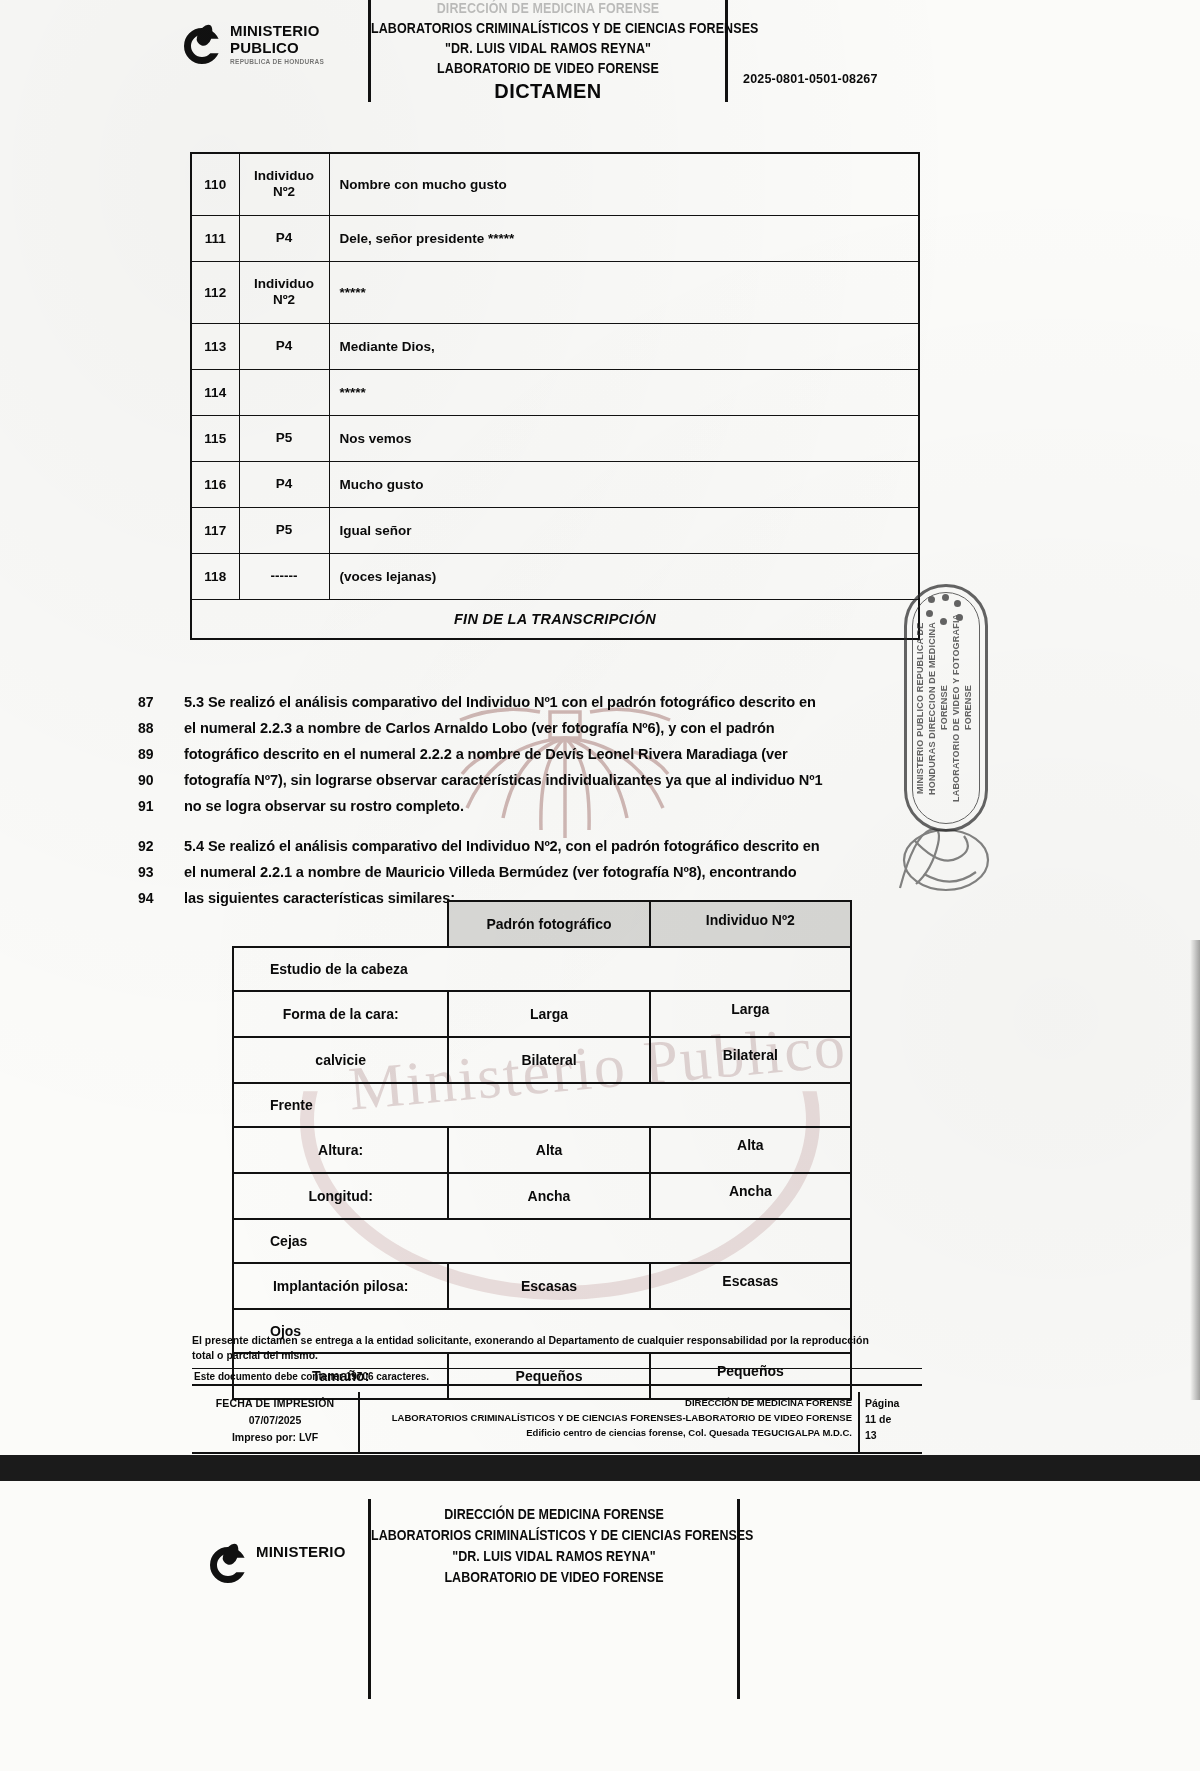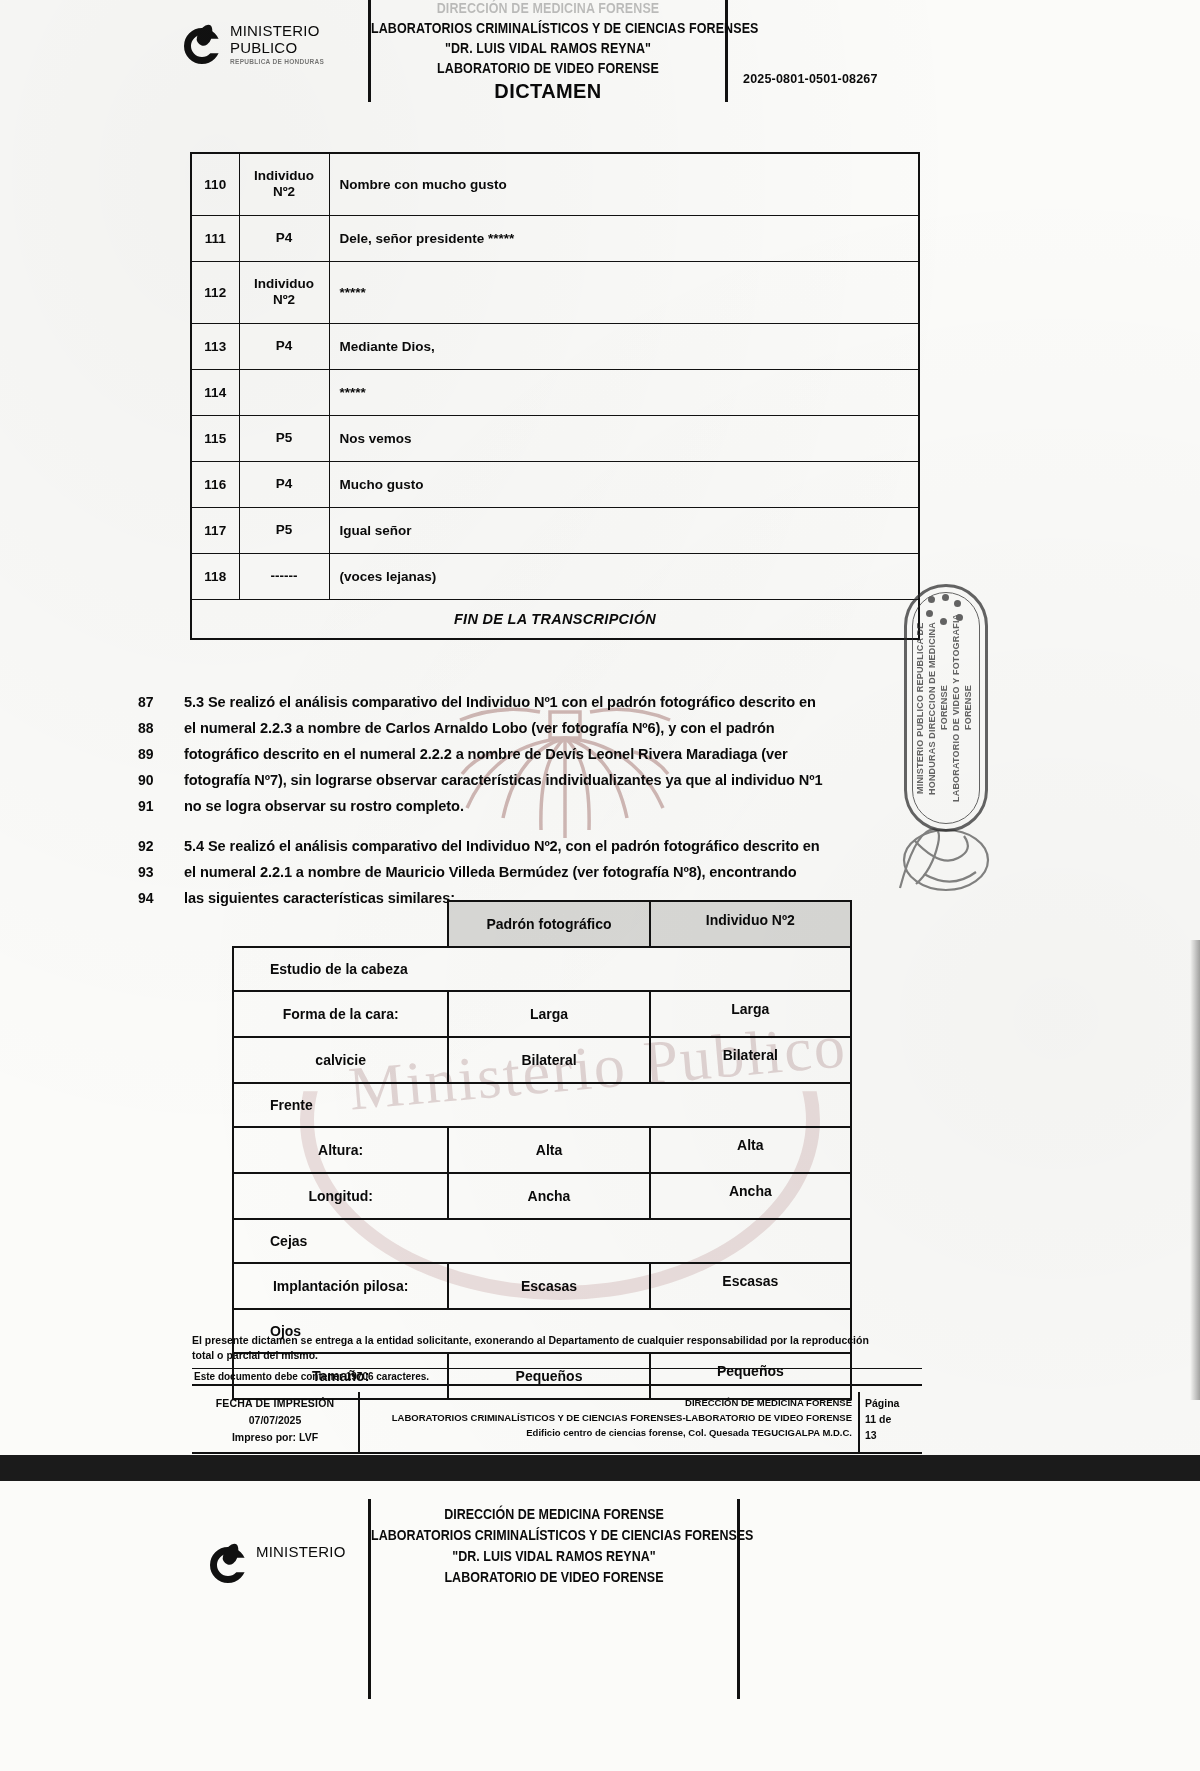--- a/index.html
+++ b/index.html
@@ -90,21 +90,21 @@
     position:absolute; left:14px; top:0px;
     width: 14px; height: 22px;
     background: #111;
     border-radius: 60% 40% 50% 50% / 70% 60% 40% 30%;
     transform: rotate(18deg);
   }
   .logo-text {
     position: absolute; left: 52px; top: 2px;
   }
   .logo-text .l1, .logo-text .l2 {
-    font-size: 15px; font-weight: 400; line-height: 17px; letter-spacing: .2px;
+    font-size: 15px; font-weight: 700; line-height: 17px; letter-spacing: .2px;
   }
   .logo-text .l3 {
     font-size: 6.5px; font-weight: 700; letter-spacing: .3px;
     margin-top: 2px; opacity: .55;
   }
 
   
   .ttable {
     position: absolute;
     left: 190px; top: 152px;

